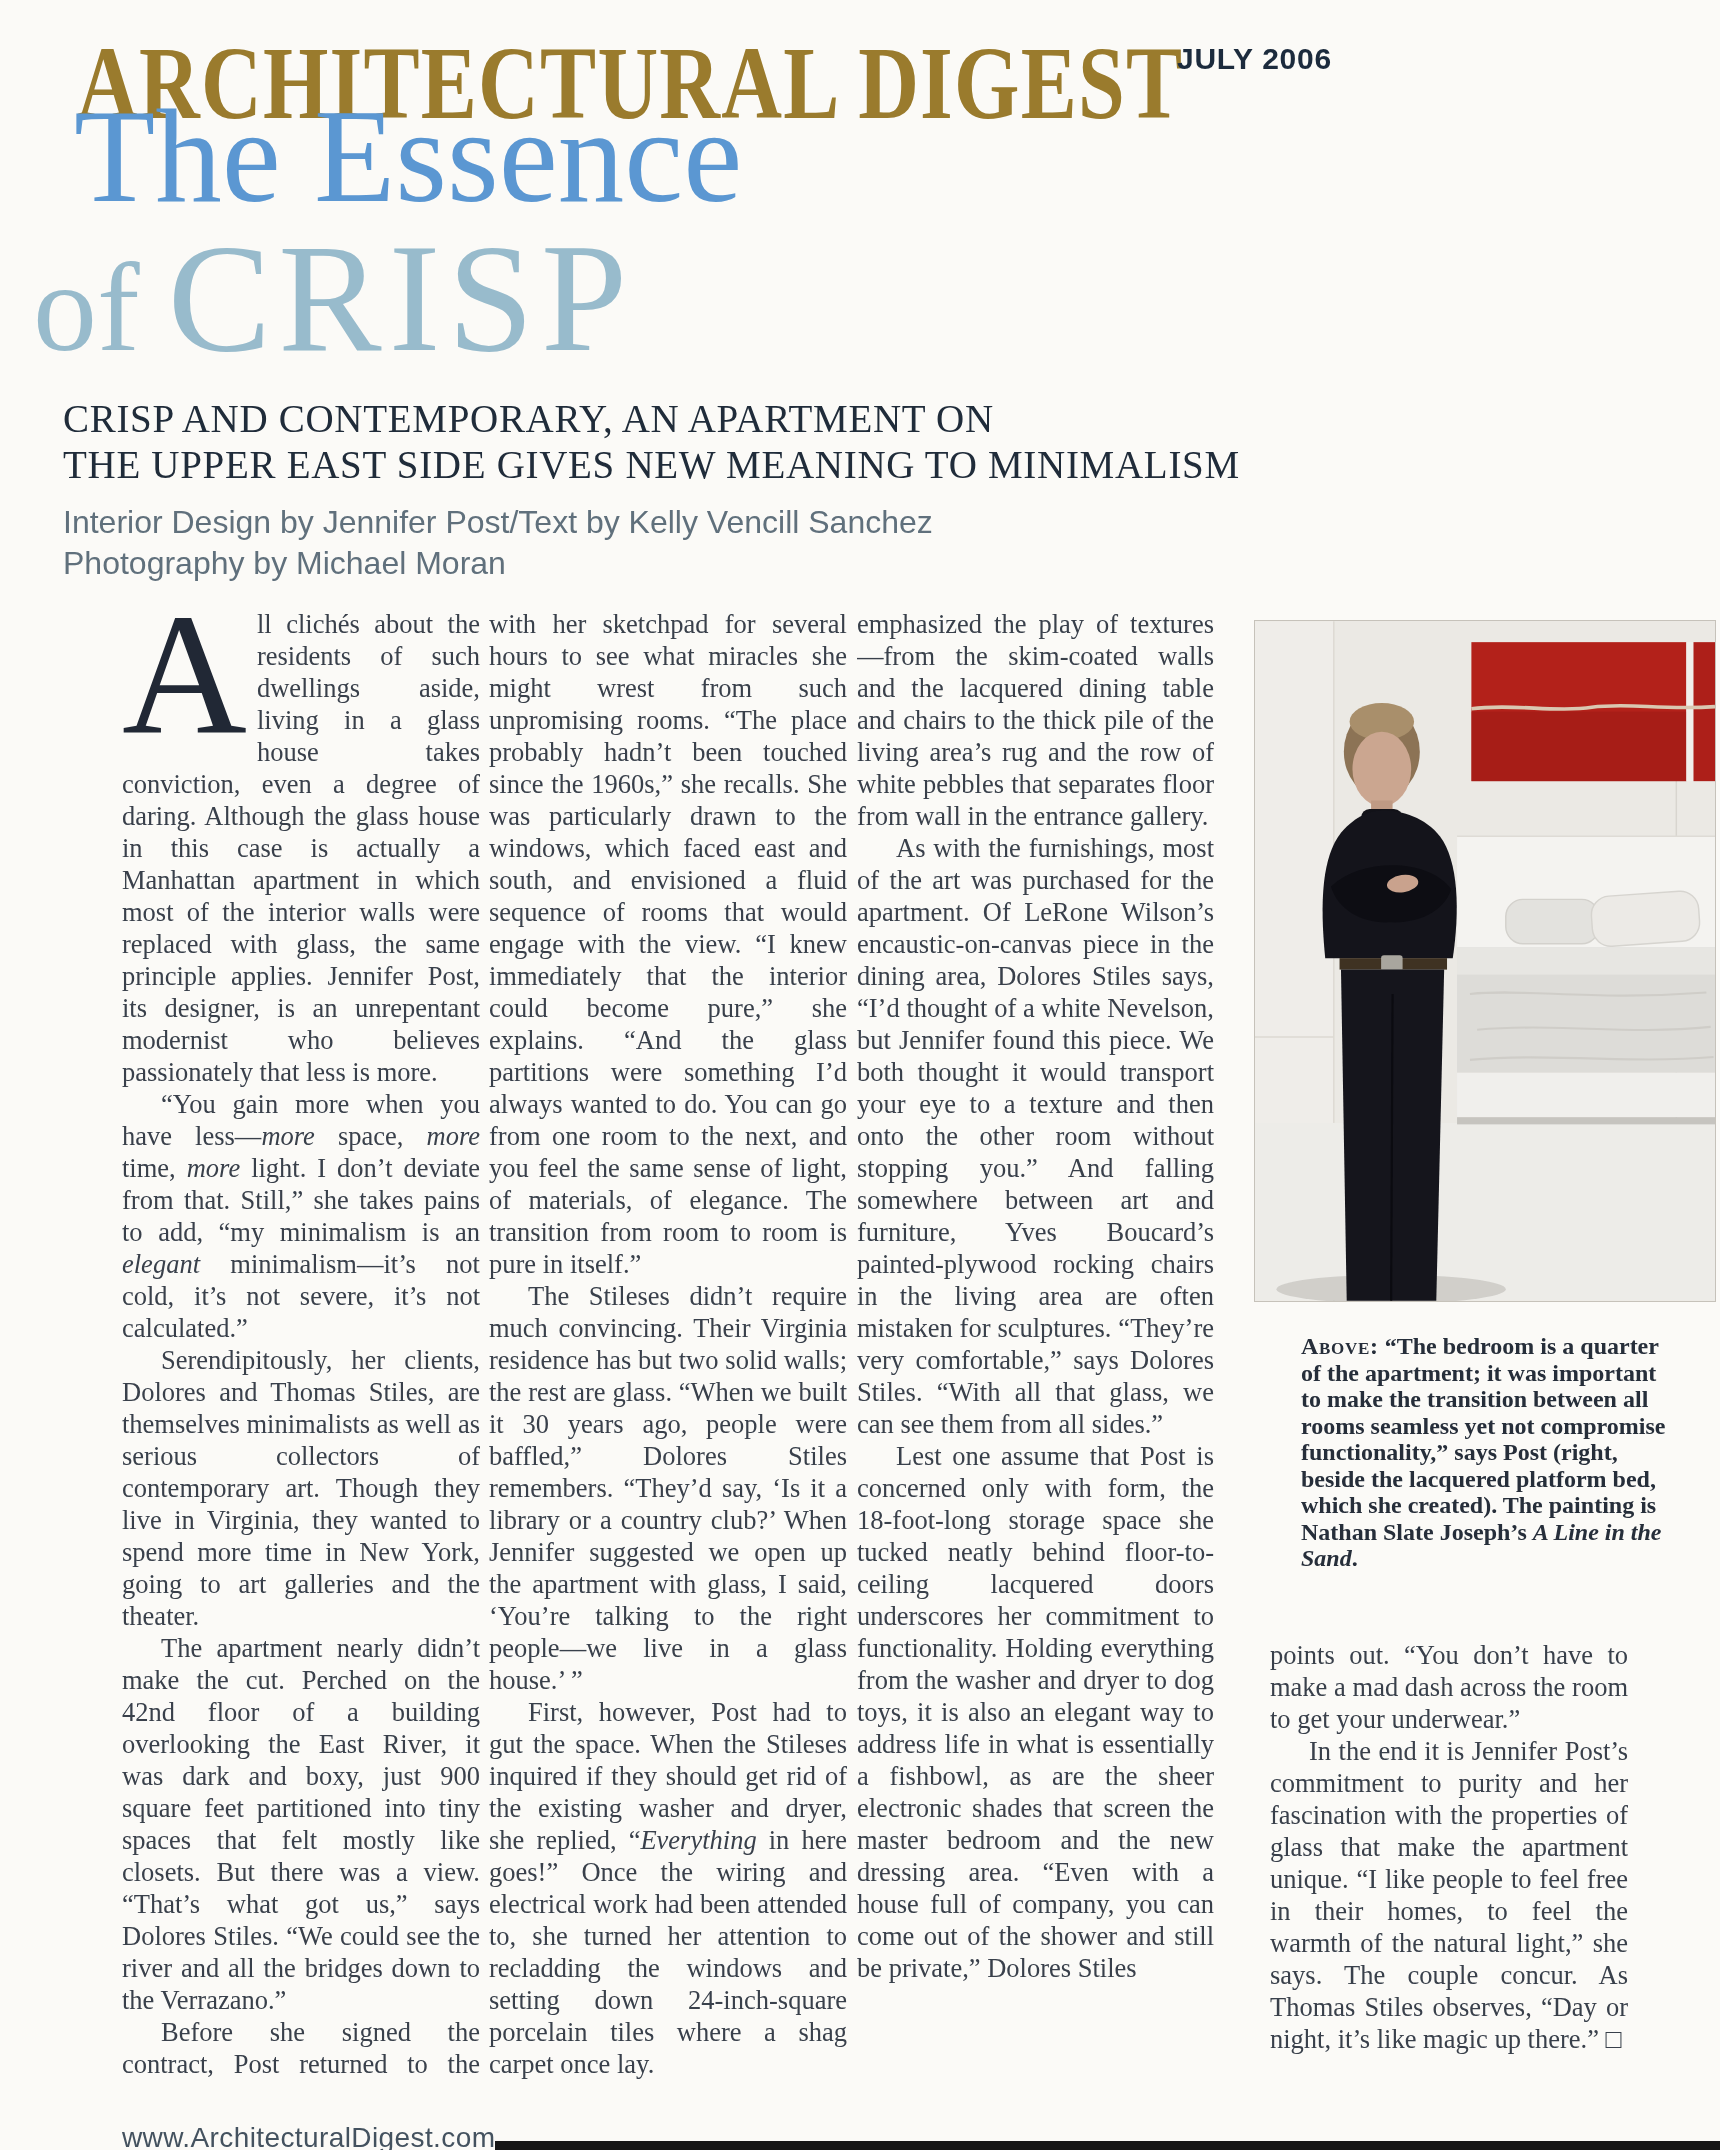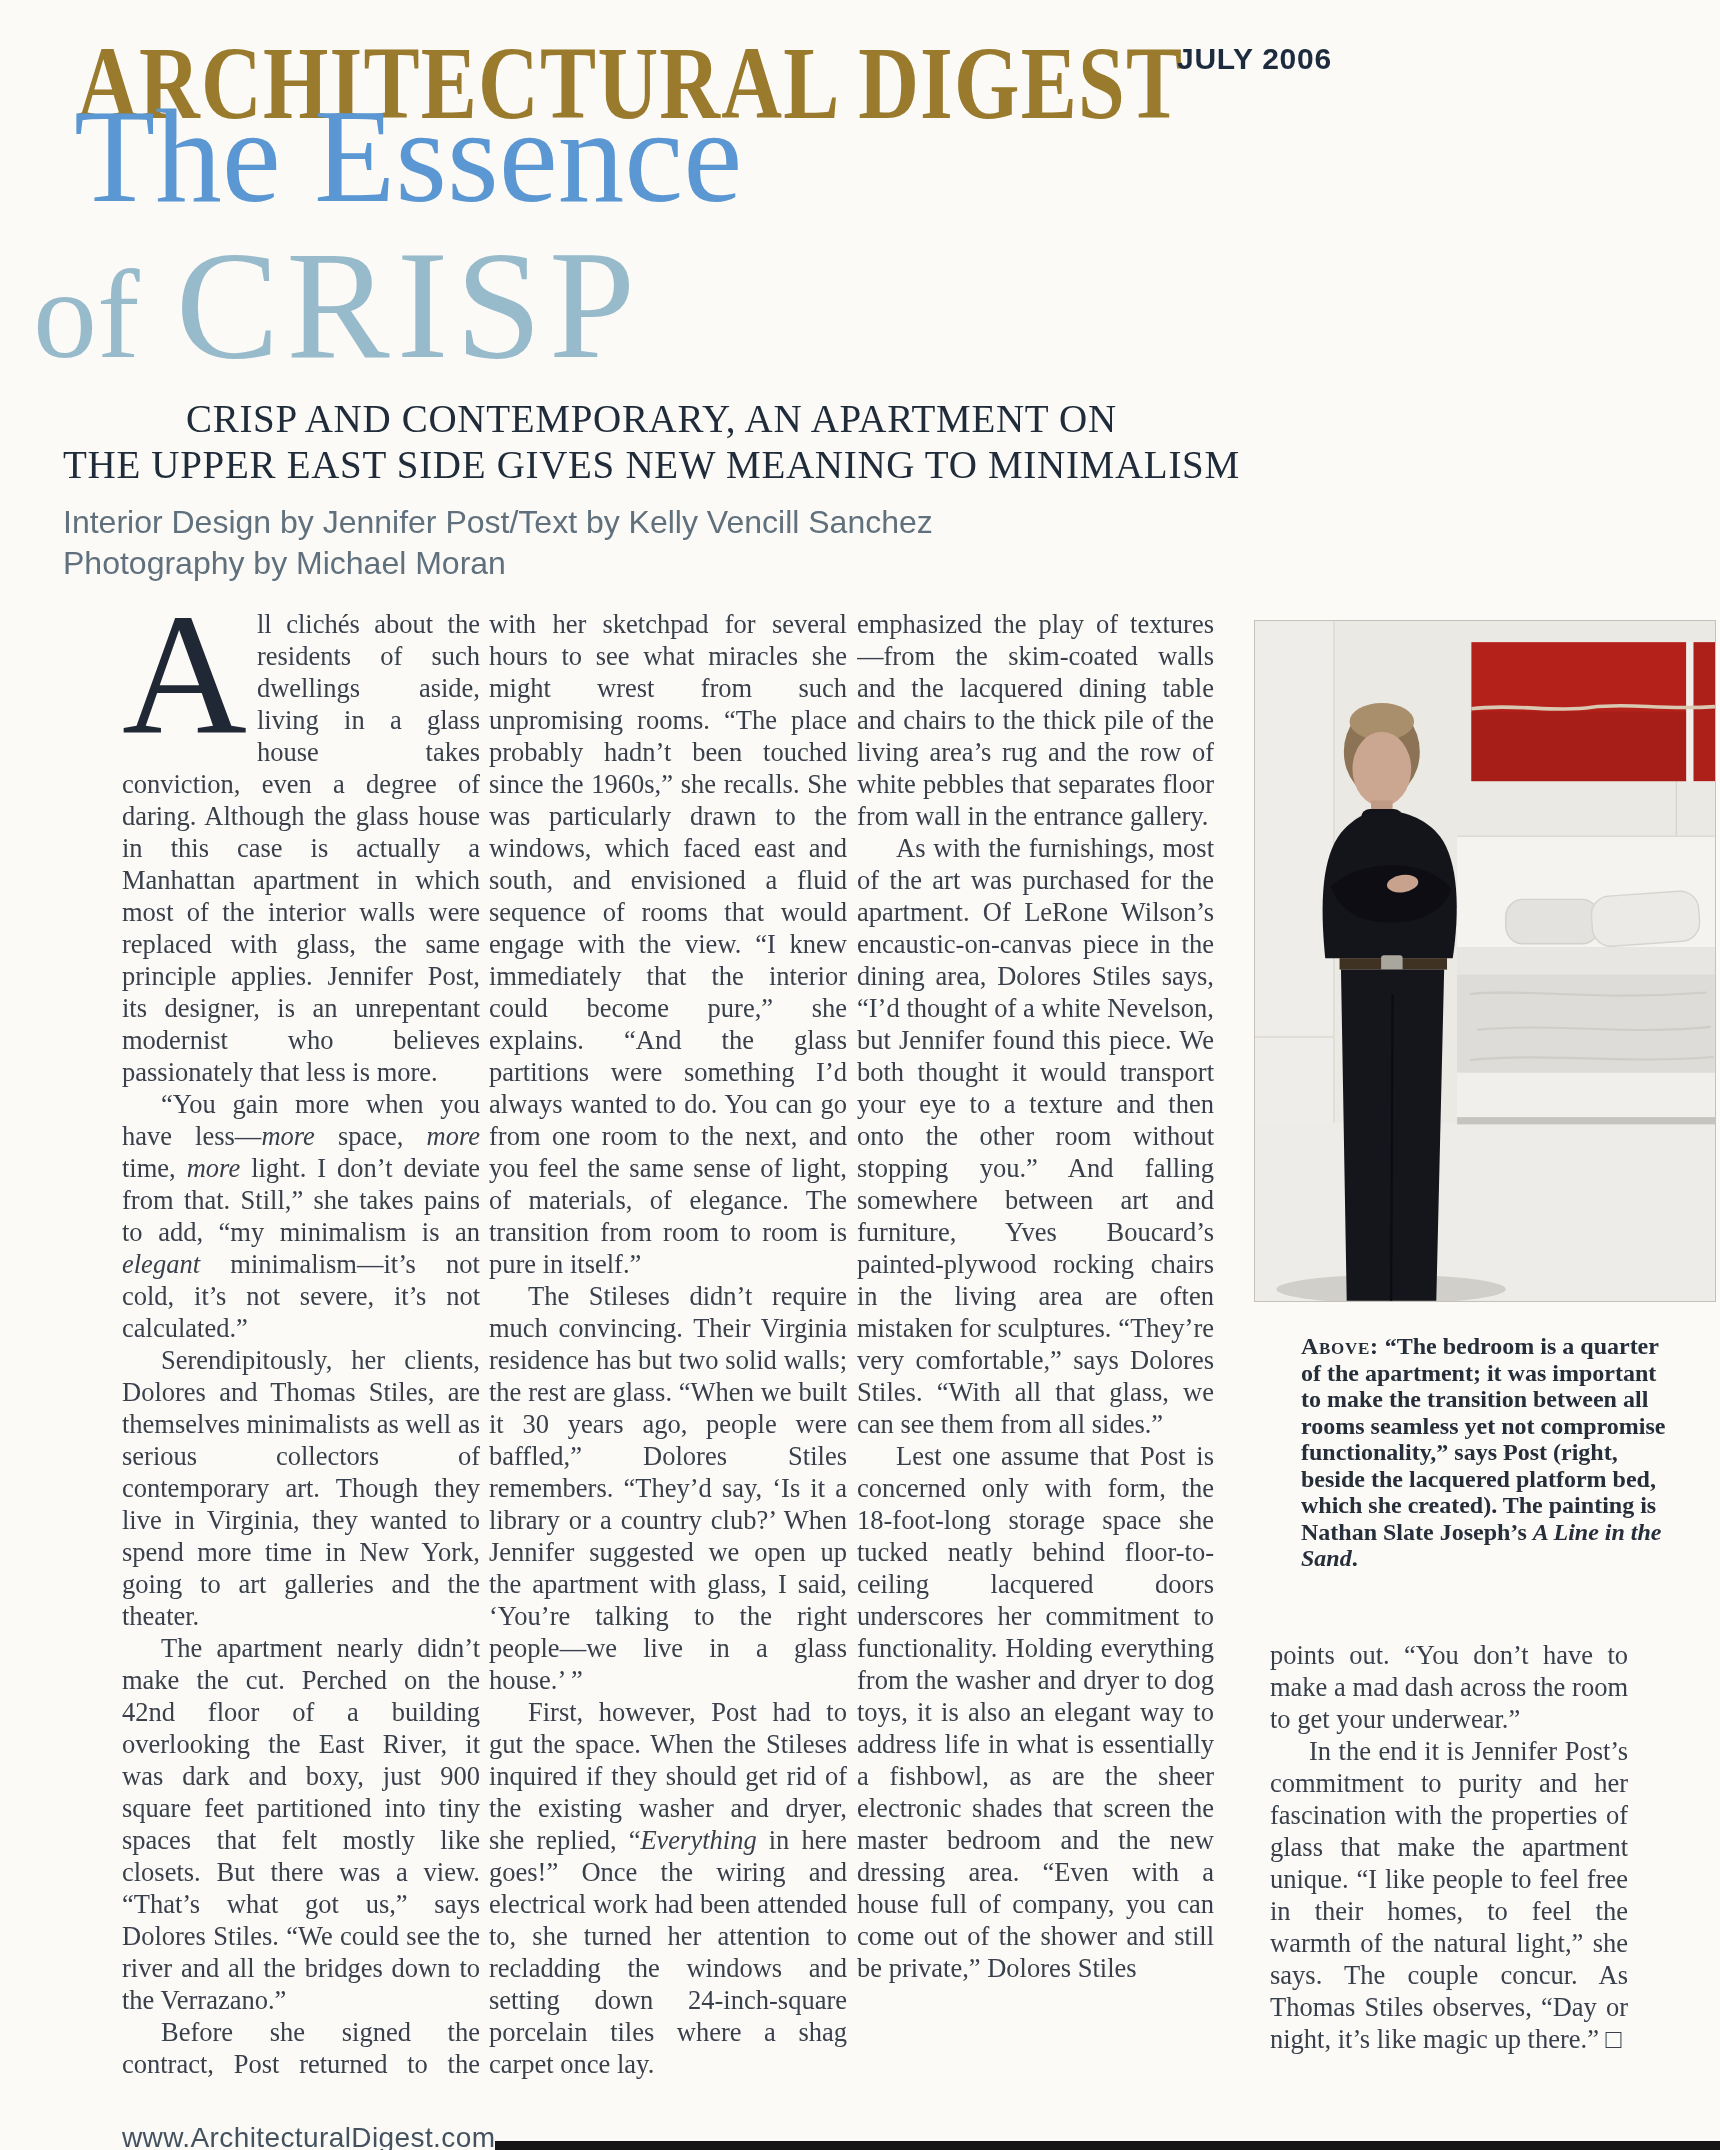--- a/index.html
+++ b/index.html
@@ -28,36 +28,35 @@
   }
 
   
   .title1{
     position:absolute;left:74px;top:90px;margin:0;
     font-size:133px;font-weight:400;line-height:1;
     color:var(--title_blue,#5b97d2);
     white-space:nowrap;
   }
   .title2{
-    position:absolute;left:33px;top:228px;
-    display:flex;align-items:baseline;gap:36px;
+    position:absolute;left:33px;top:221px;
+    display:flex;align-items:baseline;gap:28px;
     color:var(--title_light_blue,#98bbcc);
     white-space:nowrap;
     text-align:right;
   }
   .title2-of{font-size:128px;line-height:1;}
   .title2-light{font-size:155px;line-height:1;letter-spacing:7.2px;}
 
   
   .deck{
     position:absolute;left:63px;top:396px;
     font-size:39px;line-height:46px;letter-spacing:0.7px;
     color:var(--deck_ink,#202c3a);
     white-space:nowrap;
-    text-align:center;
   }
   .byline{
     position:absolute;left:63px;top:502px;
     font-family:"Liberation Sans",sans-serif;
     font-size:32px;line-height:41px;font-weight:400;
     color:var(--byline_gray,#60707c);
     white-space:nowrap;
   }
 
   

